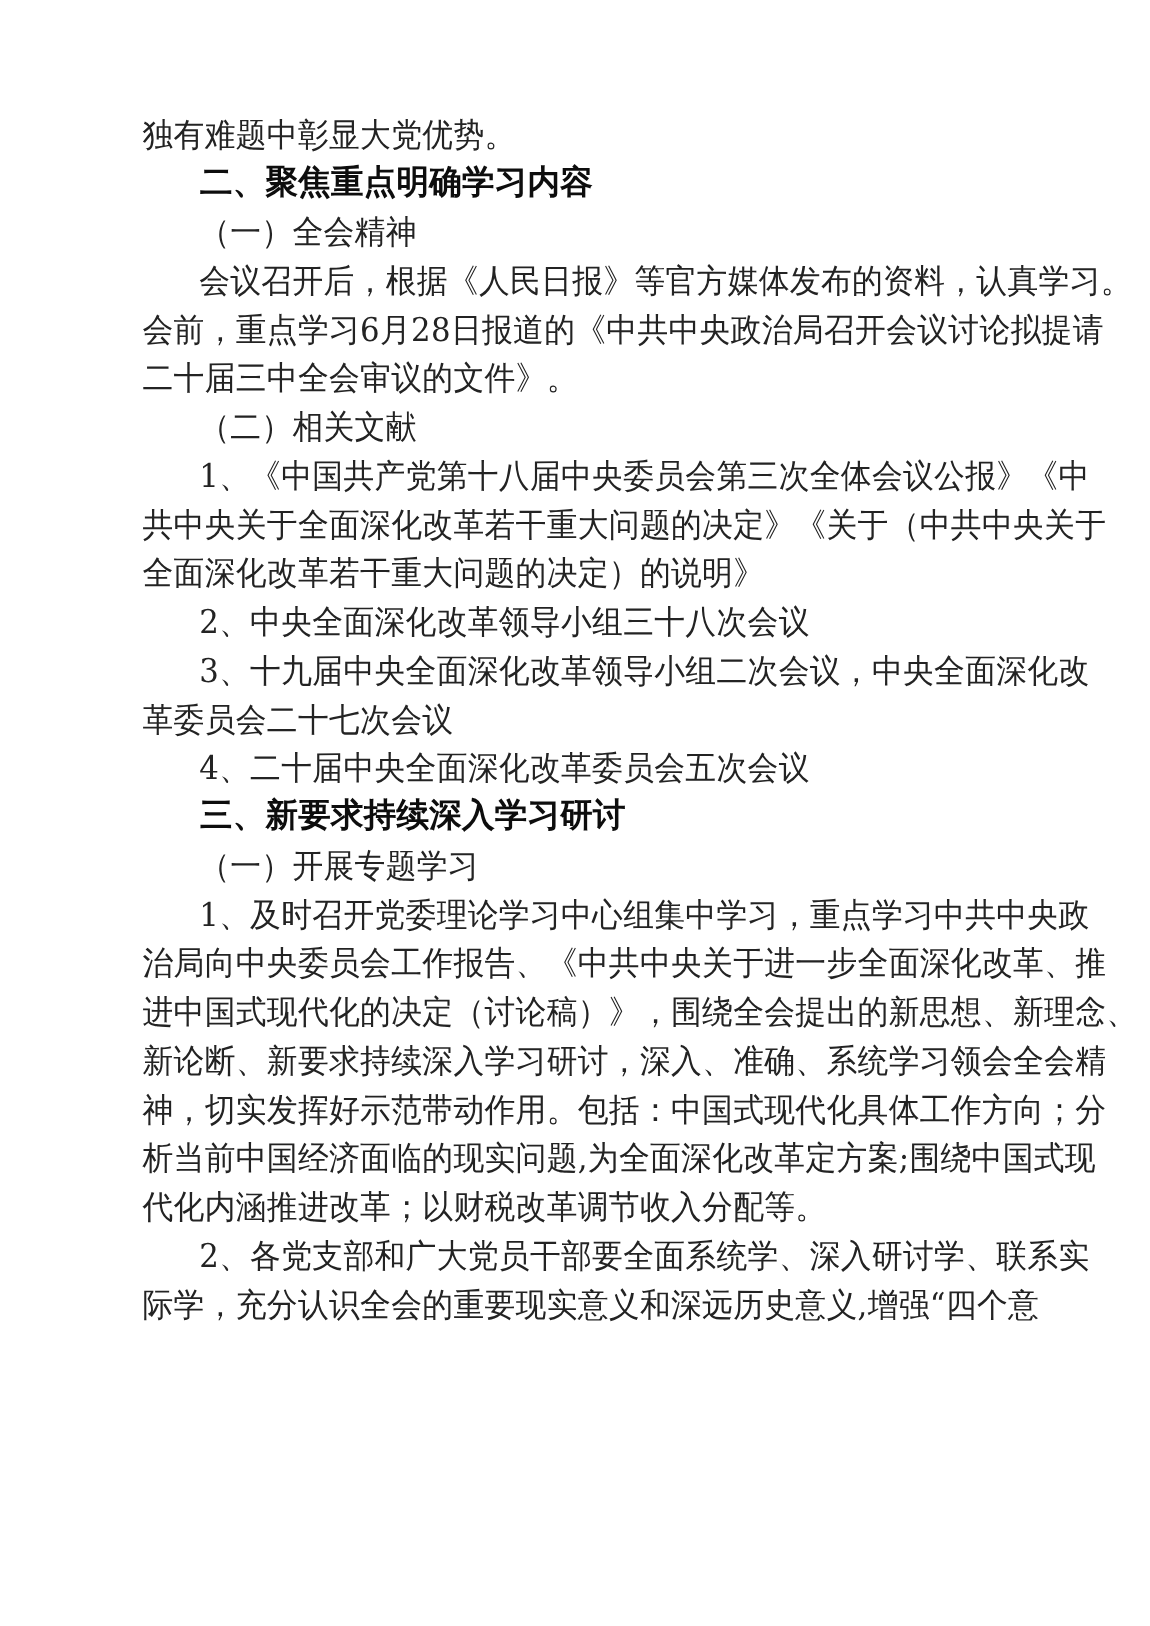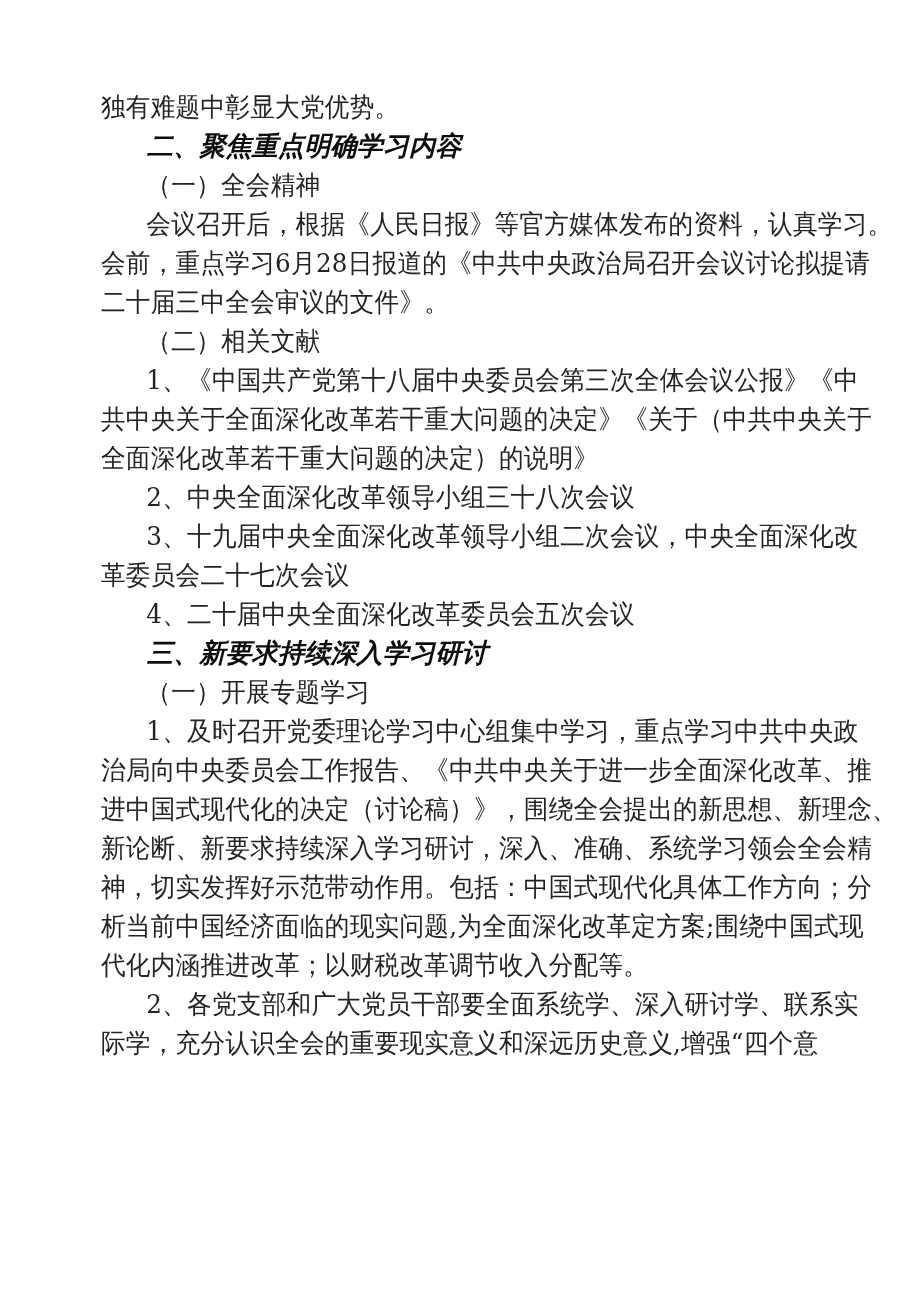--- a/index.html
+++ b/index.html
@@ -12,21 +12,21 @@
     width: 920px;
     height: 1301px;
     background: #ffffff;
     overflow: hidden;
     font-family: "DejaVu Serif", "Liberation Serif", serif;
     color: #111111;
     -webkit-font-smoothing: antialiased;
   }
   #doc {
     position: absolute;
-    left: 101px;
+    left: 114px;
     top: 88px;
     width: 712px;
   }
   .ln {
     height: 39px;
     line-height: 39px;
     font-size: 25.5px;
     letter-spacing: 0.6px;
     white-space: nowrap;
     color: #1a1a1a;
@@ -54,21 +54,20 @@
   
   .head-ln {
     font-family: "DejaVu Sans", "Liberation Sans", sans-serif;
     font-weight: 700;
     font-size: 26px;
     color: #0d0d0d;
     letter-spacing: 0.2px;
     padding-left: 46px;
     transform: scaleY(1.02);
     transform-origin: left center;
-    font-style: italic;
   }
 </style>
 </head>
 <body>
 
 <div id="page">
   <div id="doc">
       <div class="ln body-ln just">独有难题中彰显大党优势。</div>
       <div class="ln head-ln">二、聚焦重点明确学习内容</div>
       <div class="ln body-ln just ind">（一）全会精神</div>

